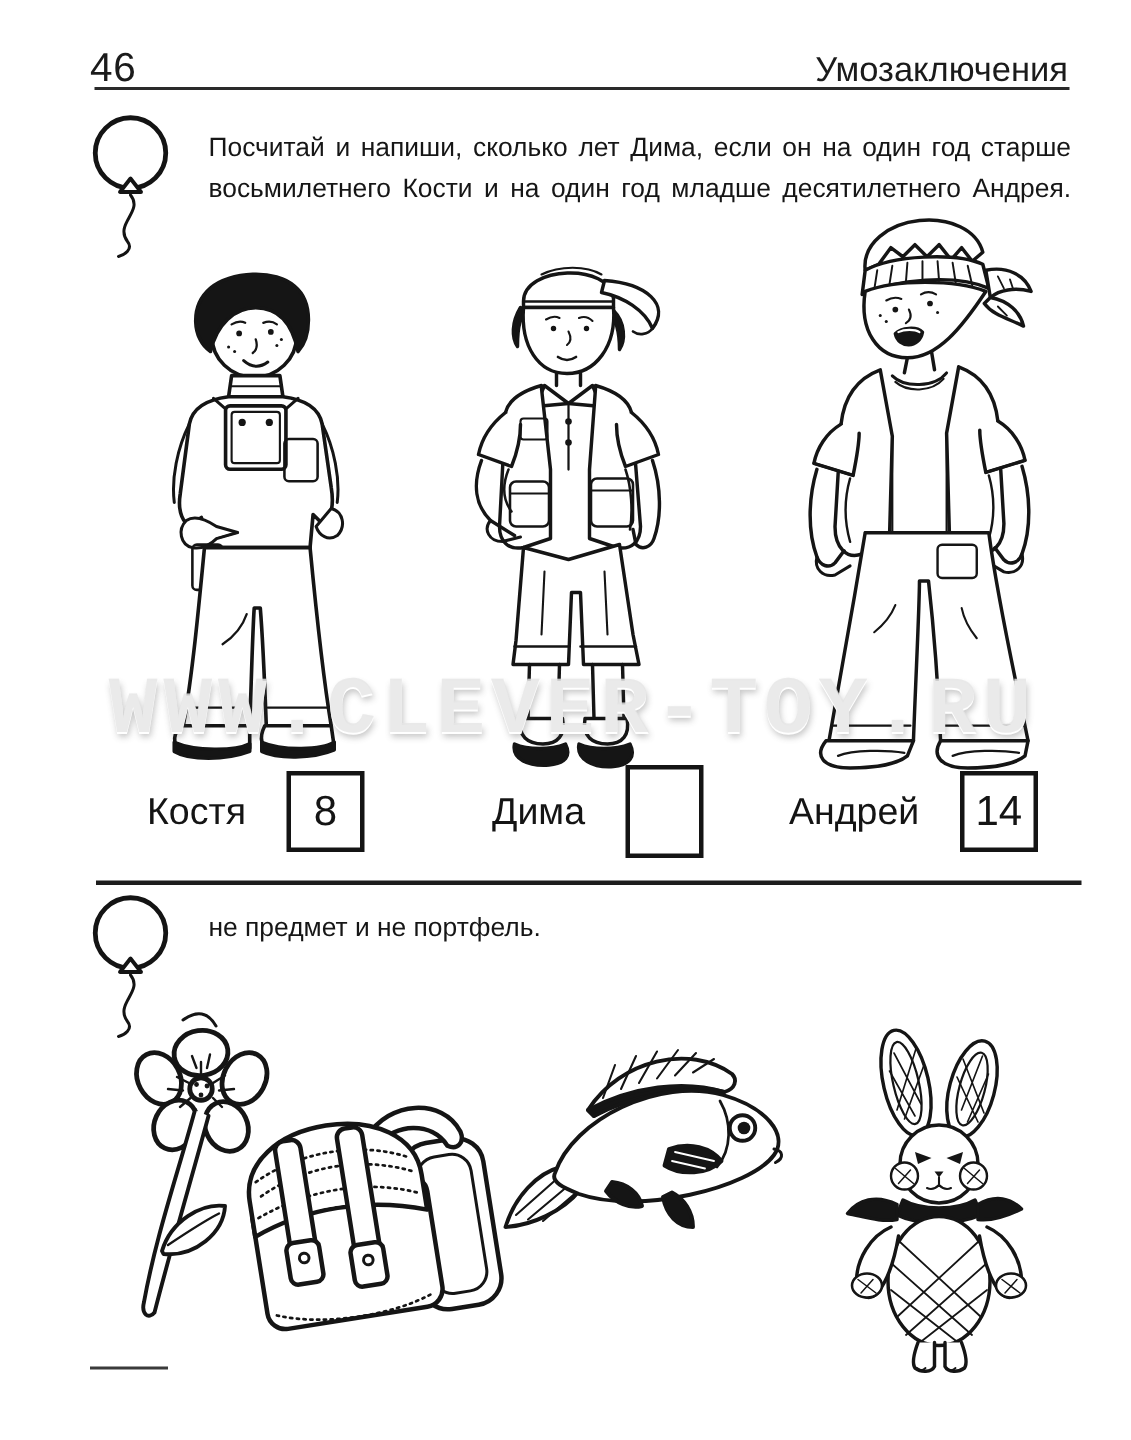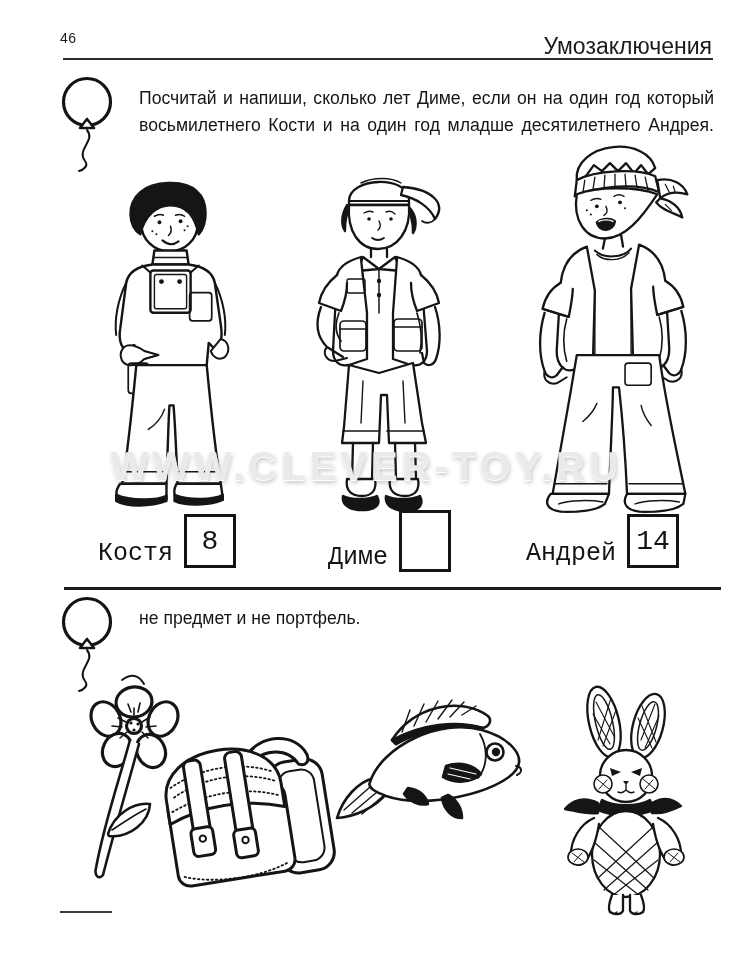--- a/index.html
+++ b/index.html
@@ -2,45 +2,46 @@
 <html><head>
 <meta charset="utf-8">
 <style>
   html,body{margin:0;padding:0;background:#ffffff;}
   .page{
     position:relative;width:754px;height:960px;background:#fff;overflow:hidden;
     font-family:"Liberation Sans", sans-serif;color:#1b1b1b;
   }
   .abs{position:absolute;}
   
-  .page-number{left:60px;top:30px;font-size:14px;letter-spacing:.5px;}
+  .page-number{left:60px;top:30px;font-size:27px;letter-spacing:.5px;}
   .section-title{right:42px;top:33px;font-size:23px;}
   .header-rule{left:63px;top:58px;width:650px;height:2px;background:#2a2a2a;}
   .divider-rule{left:64px;top:587px;width:657px;height:3px;background:#1d1d1d;}
   
   .instruction{width:575px;font-size:17.6px;line-height:27px;color:#161616;}
   .instr-1{left:139px;top:85px;}
   .instr-2{left:139px;top:605px;}
   .line.just{text-align:justify;text-align-last:justify;}
   
-  .name-group{display:flex;align-items:flex-end;gap:11px;font-family:Liberation Mono, monospace;}
+  .name-group{display:flex;align-items:center;gap:27px;}
   .char-name{font-size:25px;color:#141414;}
   .age-box{
     width:46px;height:48px;border:3px solid #141414;background:#fff;
     display:flex;align-items:center;justify-content:center;
     font-size:28px;color:#141414;
   }
   .age-box.tall{height:56px;}
   
   .watermark{
-    left:32px;top:444px;width:668px;text-align:center;z-index:6;
-    font-size:40px;font-weight:bold;letter-spacing:4px;white-space:nowrap;
+    left:48px;top:444px;width:668px;text-align:center;z-index:6;
+    font-size:54px;font-weight:bold;letter-spacing:4px;white-space:nowrap;
     color:rgba(229,229,229,0.82);
     text-shadow:0 1px 0 #ffffff, 1px 3px 4px rgba(70,70,70,0.30);
     pointer-events:none;
+    font-family:Liberation Mono, monospace;
   }
   .bottom-line{left:60px;top:911px;width:52px;height:2px;background:#3a3a3a;}
   svg{display:block;}
 </style>
 </head>
 <body>
 
 <div class="page">
 
   <div class="abs page-number">46</div>
@@ -48,21 +49,21 @@
   <div class="abs header-rule"></div>
 
   <svg class="abs" style="left:60px;top:75px;" width="54" height="98" viewBox="0 0 54 98">
     <g stroke="#141414" fill="#fff" stroke-linecap="round" stroke-linejoin="round">
       <circle cx="27" cy="27" r="23.5" stroke-width="3.2"></circle>
       <path d="M20,53 L34,53 L27,44 Z" stroke-width="2.6"></path>
       <path d="M27,55 C36,66 16,74 25,86 C29,91 23,95 19,96" stroke-width="2" fill="none"></path>
     </g>
   </svg>
   <div class="abs instruction instr-1">
-    <div class="line just">Посчитай и напиши, сколько лет Диме, если он на один год который</div>
+    <div class="line just">Посчитай и напиши, сколько лет Дима, если он на один год старше</div>
     <div class="line just">восьмилетнего Кости и на один год младше десятилетнего Андрея.</div>
   </div>
 
   <svg class="abs" style="left:68px;top:176px;" width="205" height="342" viewBox="0 0 200 340">
     <g stroke="#151515" stroke-width="2.4" fill="none" stroke-linecap="round" stroke-linejoin="round">
       <ellipse cx="99" cy="48" rx="28" ry="27" fill="#fff"></ellipse>
       <path d="M70,58 C58,50 56,28 70,16 C82,5 114,3 126,15 C138,25 137,48 128,58 C124,38 114,29 100,29 C86,29 74,40 70,58 Z" fill="#151515" stroke="#151515"></path>
       <circle cx="89" cy="46" r="1.9" fill="#151515" stroke="none"></circle>
       <circle cx="110" cy="45" r="1.9" fill="#151515" stroke="none"></circle>
       <path d="M84,40 q5,-3 9,-1 M105,39 q5,-2 9,1" stroke-width="1.5"></path>
@@ -192,21 +193,21 @@
     </g>
   </svg>
 
   <div class="abs watermark">WWW.CLEVER-TOY.RU</div>
 
   <div class="abs name-group" style="left:98px;top:514px;">
     <span class="char-name">Костя</span>
     <div class="age-box">8</div>
   </div>
   <div class="abs name-group" style="left:328px;top:510px;">
-    <span class="char-name">Диме</span>
+    <span class="char-name">Дима</span>
     <div class="age-box tall"></div>
   </div>
   <div class="abs name-group" style="left:526px;top:514px;">
     <span class="char-name">Андрей</span>
     <div class="age-box">14</div>
   </div>
 
   <div class="abs divider-rule"></div>
 
   <svg class="abs" style="left:60px;top:595px;" width="54" height="98" viewBox="0 0 54 98">

